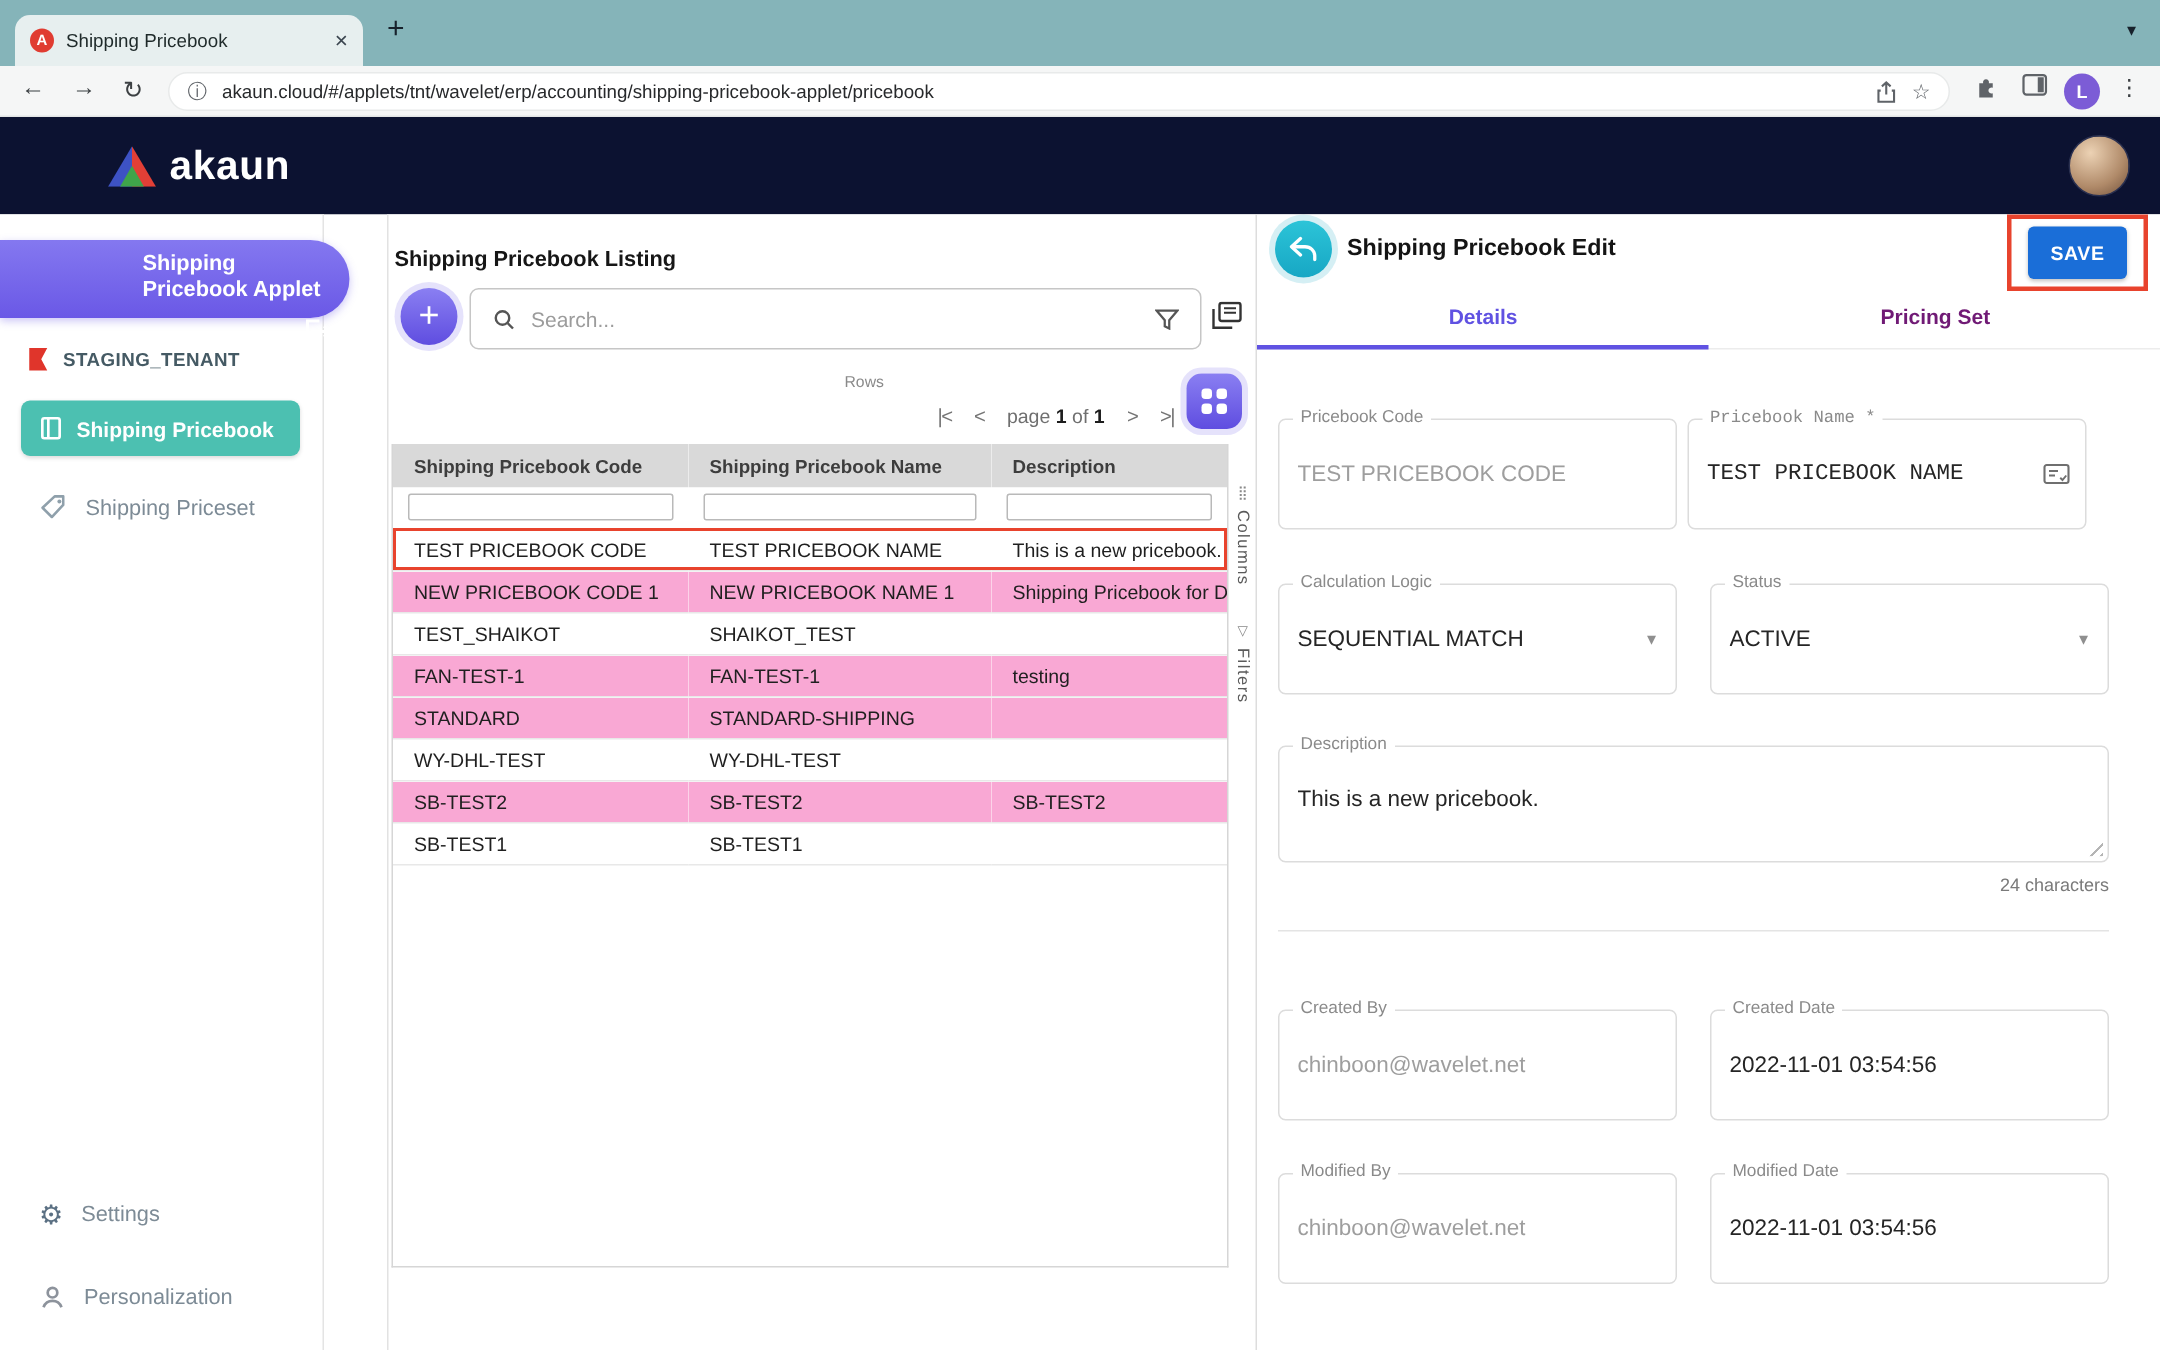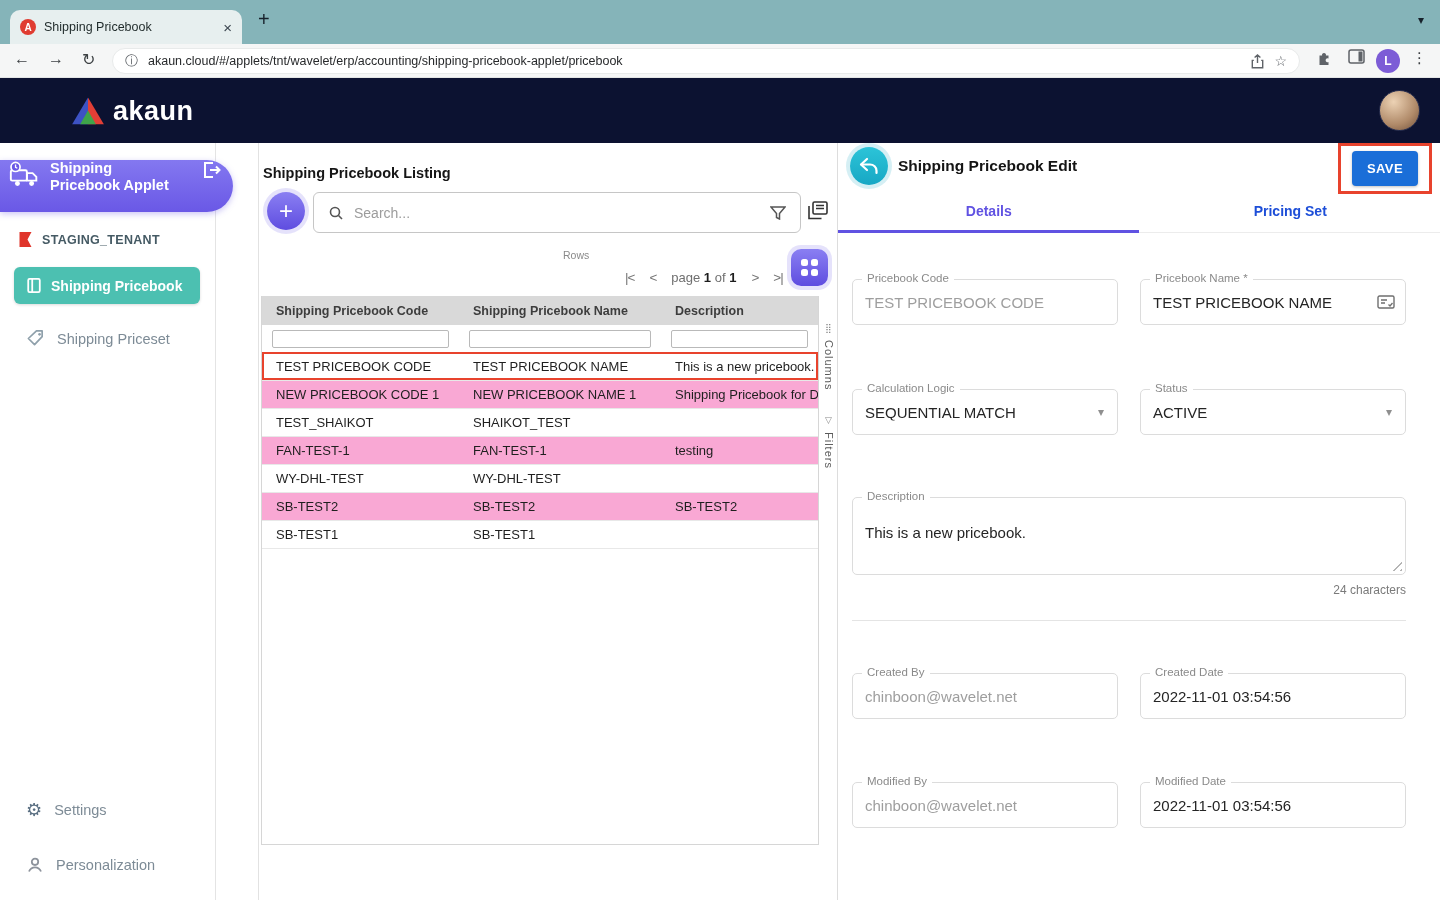--- a/index.html
+++ b/index.html
@@ -29,21 +29,21 @@
   .appheader{position:absolute;left:0;top:78px;width:1440px;height:65px;background:#0c1231;text-align:right;}
   .logo{position:absolute;left:72px;top:50%;transform:translateY(-50%);display:flex;align-items:center;gap:9px;}
   .logo-text{color:#fff;font-size:27px;font-weight:bold;letter-spacing:.5px;}
   .hdr-avatar{position:absolute;right:20px;top:12px;width:41px;height:41px;border-radius:50%;background:radial-gradient(circle at 35% 28%,#ecd2b4,#b08a69 60%,#6f4f3a);border:1px solid #2a3050;}
 
   
   .body{position:absolute;left:0;top:143px;width:1440px;height:757px;background:#fff;}
 
   
   .sidebar{position:absolute;left:0;top:0;width:216px;height:757px;border-right:1px solid #e4e4e4;background:#fff;}
-  .applet-pill{position:absolute;left:0;top:17px;width:233px;height:52px;border-radius:0 26px 26px 0;background:linear-gradient(180deg,#8478f0,#6a58e6);display:flex;align-items:flex-start;gap:8px;padding:0 12px 0 8px;box-shadow:0 2px 6px rgba(106,88,230,.35);z-index:3;}
+  .applet-pill{position:absolute;left:0;top:17px;width:233px;height:52px;border-radius:0 26px 26px 0;background:linear-gradient(180deg,#8478f0,#6a58e6);display:flex;align-items:flex-end;gap:8px;padding:0 12px 0 8px;box-shadow:0 2px 6px rgba(106,88,230,.35);z-index:3;flex-direction:column;}
   .applet-name{color:#fff;font-size:14.5px;font-weight:bold;line-height:1.2;width:126px;}
   .exit-ico{margin-left:auto;display:flex;}
   .tenant{position:absolute;left:18px;top:88px;display:flex;align-items:center;gap:9px;}
   .tenant-label{font-size:12.5px;font-weight:bold;color:#455a64;letter-spacing:.3px;}
   .pricebook-btn{position:absolute;left:14px;top:124px;width:186px;height:37px;border-radius:6px;background:#4cc0b1;display:flex;align-items:center;gap:9px;padding:0 12px;color:#fff;font-size:14px;font-weight:600;box-shadow:0 1px 3px rgba(0,0,0,.15);}
   .side-item{position:absolute;left:26px;display:flex;align-items:center;gap:12px;color:#7d8b96;font-size:14.5px;}
   .gear-glyph{font-size:18px;color:#5b7083;line-height:1;}
 
   
   .listing{position:absolute;left:258px;top:0;width:579px;height:757px;border-left:1px solid #e2e2e2;background:#fff;}
@@ -79,25 +79,25 @@
   .strip-item.first{margin-top:28px;}
   .strip-item + .strip-item{margin-top:26px;}
 
   
   .editor{position:absolute;left:837px;top:0;width:603px;height:757px;border-left:1px solid #ddd;background:#fff;}
   .back-btn{position:absolute;left:12px;top:4px;width:38px;height:38px;border-radius:50%;background:linear-gradient(180deg,#2cc4d8,#17a7c4);display:flex;align-items:center;justify-content:center;box-shadow:0 0 0 4px rgba(23,167,196,.18);border:none;cursor:pointer;}
   .editor-title{position:absolute;left:60px;top:14px;font-size:15.5px;font-weight:bold;color:#141414;}
   .save-highlight{position:absolute;left:500px;top:0;width:94px;height:51px;border:3px solid #e8432d;pointer-events:none;}
   .save-btn{position:absolute;left:514px;top:8px;width:66px;height:35px;background:#1a6ed8;color:#fff;border:none;border-radius:4px;font-size:13px;font-weight:bold;letter-spacing:.4px;cursor:pointer;box-shadow:0 1px 3px rgba(0,0,0,.25);}
   .etabs{position:absolute;left:0;top:47px;width:603px;height:43px;border-bottom:1px solid #ececec;display:flex;}
-  .etab{flex:1;display:flex;align-items:center;justify-content:center;font-size:14px;font-weight:bold;color:#1d4ed8;cursor:pointer;}
+  .etab{flex:1;display:flex;align-items:center;justify-content:center;font-size:14px;font-weight:bold;color:#701a75;cursor:pointer;}
   .etab.active{color:#6052e2;}
   .tab-underline{position:absolute;left:0;bottom:-1px;width:301px;height:3px;background:#6052e2;}
 
-  .field{position:absolute;height:46px;border:1px solid #dcdcdc;border-radius:5px;background:#fff;}
+  .field{position:absolute;height:74px;border:1px solid #dcdcdc;border-radius:5px;background:#fff;}
   .flabel{position:absolute;top:-8px;left:9px;background:#fff;padding:0 5px;font-size:11.5px;color:#8a8a8a;white-space:nowrap;}
   .fvalue{position:absolute;left:12px;top:50%;transform:translateY(-50%);font-size:15px;color:#252525;white-space:nowrap;overflow:hidden;max-width:85%;}
   .field.muted .fvalue{color:#9e9e9e;}
   .fcaret{position:absolute;right:13px;top:50%;transform:translateY(-50%);color:#8f8f8f;font-size:12px;}
   .ficon{position:absolute;right:10px;top:50%;transform:translateY(-50%);display:flex;}
   .field.area{height:78px;}
   .field.area .fvalue{top:26px;transform:none;}
   .resize-handle{position:absolute;right:3px;bottom:3px;width:11px;height:11px;background:repeating-linear-gradient(135deg,#b5b5b5 0 1.5px,transparent 1.5px 4.5px);clip-path:polygon(100% 0,0 100%,100% 100%);}
   .char-counter{position:absolute;left:14px;top:440px;width:554px;text-align:right;font-size:12px;color:#7a7a7a;}
   .divider{position:absolute;left:14px;top:477px;width:554px;height:1px;background:#e4e4e4;}
@@ -300,20 +300,25 @@
               <tr>
                 <td>TEST_SHAIKOT</td>
                 <td>SHAIKOT_TEST</td>
                 <td></td>
               </tr>
               <tr class="alt">
                 <td>FAN-TEST-1</td>
                 <td>FAN-TEST-1</td>
                 <td>testing</td>
               </tr>
+              <tr class="alt">
+                <td>STANDARD</td>
+                <td>STANDARD-SHIPPING</td>
+                <td></td>
+              </tr>
               <tr>
                 <td>WY-DHL-TEST</td>
                 <td>WY-DHL-TEST</td>
                 <td></td>
               </tr>
               <tr class="alt">
                 <td>SB-TEST2</td>
                 <td>SB-TEST2</td>
                 <td>SB-TEST2</td>
               </tr>
@@ -352,21 +357,21 @@
       <div class="etabs">
         <div class="etab active">Details</div>
         <div class="etab">Pricing Set</div>
         <div class="tab-underline"></div>
       </div>
 
       <div class="field muted" style="left:14px;top:136px;width:266px;">
         <span class="flabel">Pricebook Code</span>
         <span class="fvalue">TEST PRICEBOOK CODE</span>
       </div>
-      <div class="field" style="left:302px;top:136px;width:266px;">
+      <div class="field" style="left:287px;top:136px;width:266px;font-family:Liberation Mono, monospace;">
         <span class="flabel">Pricebook Name *</span>
         <span class="fvalue">TEST PRICEBOOK NAME</span>
         <span class="ficon">
           <svg width="18" height="14" viewBox="0 0 18 14">
               <rect x="1" y="1" width="16" height="12" rx="1.5" fill="none" stroke="#6f6f6f" stroke-width="1.4"></rect>
               <path d="M4 5h6M4 8h4" stroke="#6f6f6f" stroke-width="1.3"></path>
               <path d="M11.5 9.5 13 11l2.5-3" stroke="#6f6f6f" stroke-width="1.3" fill="none"></path>
             </svg>
         </span>
       </div>

